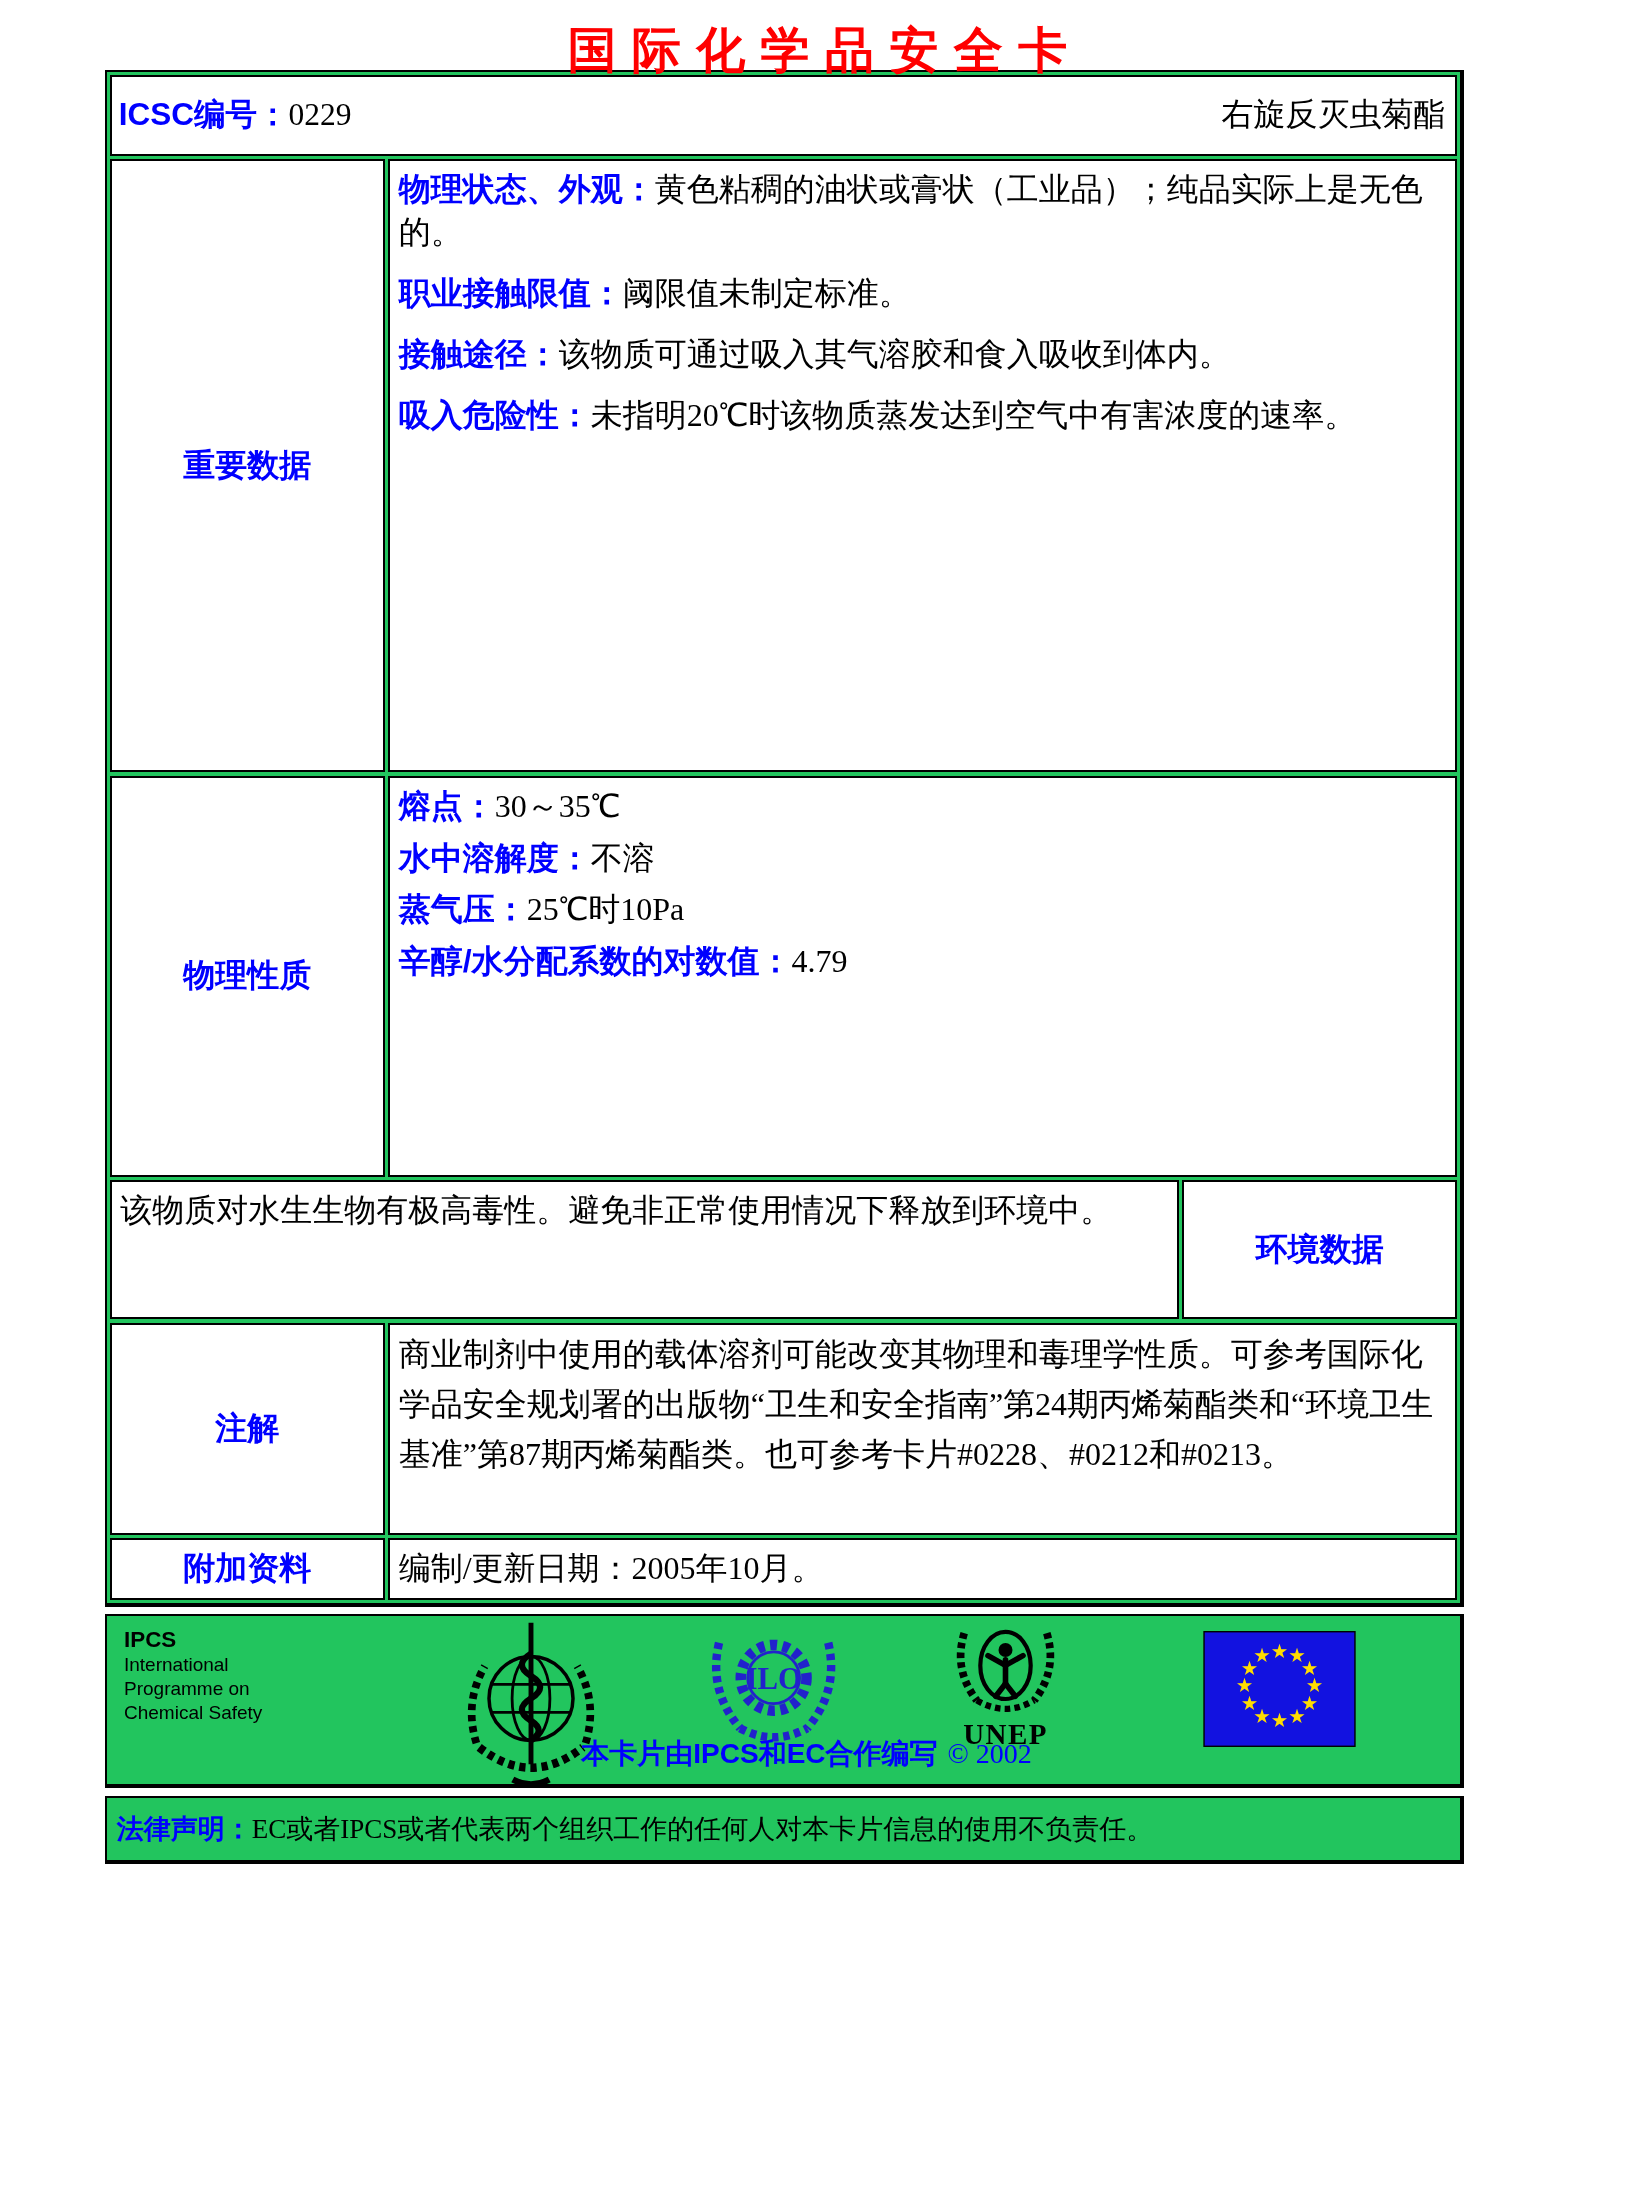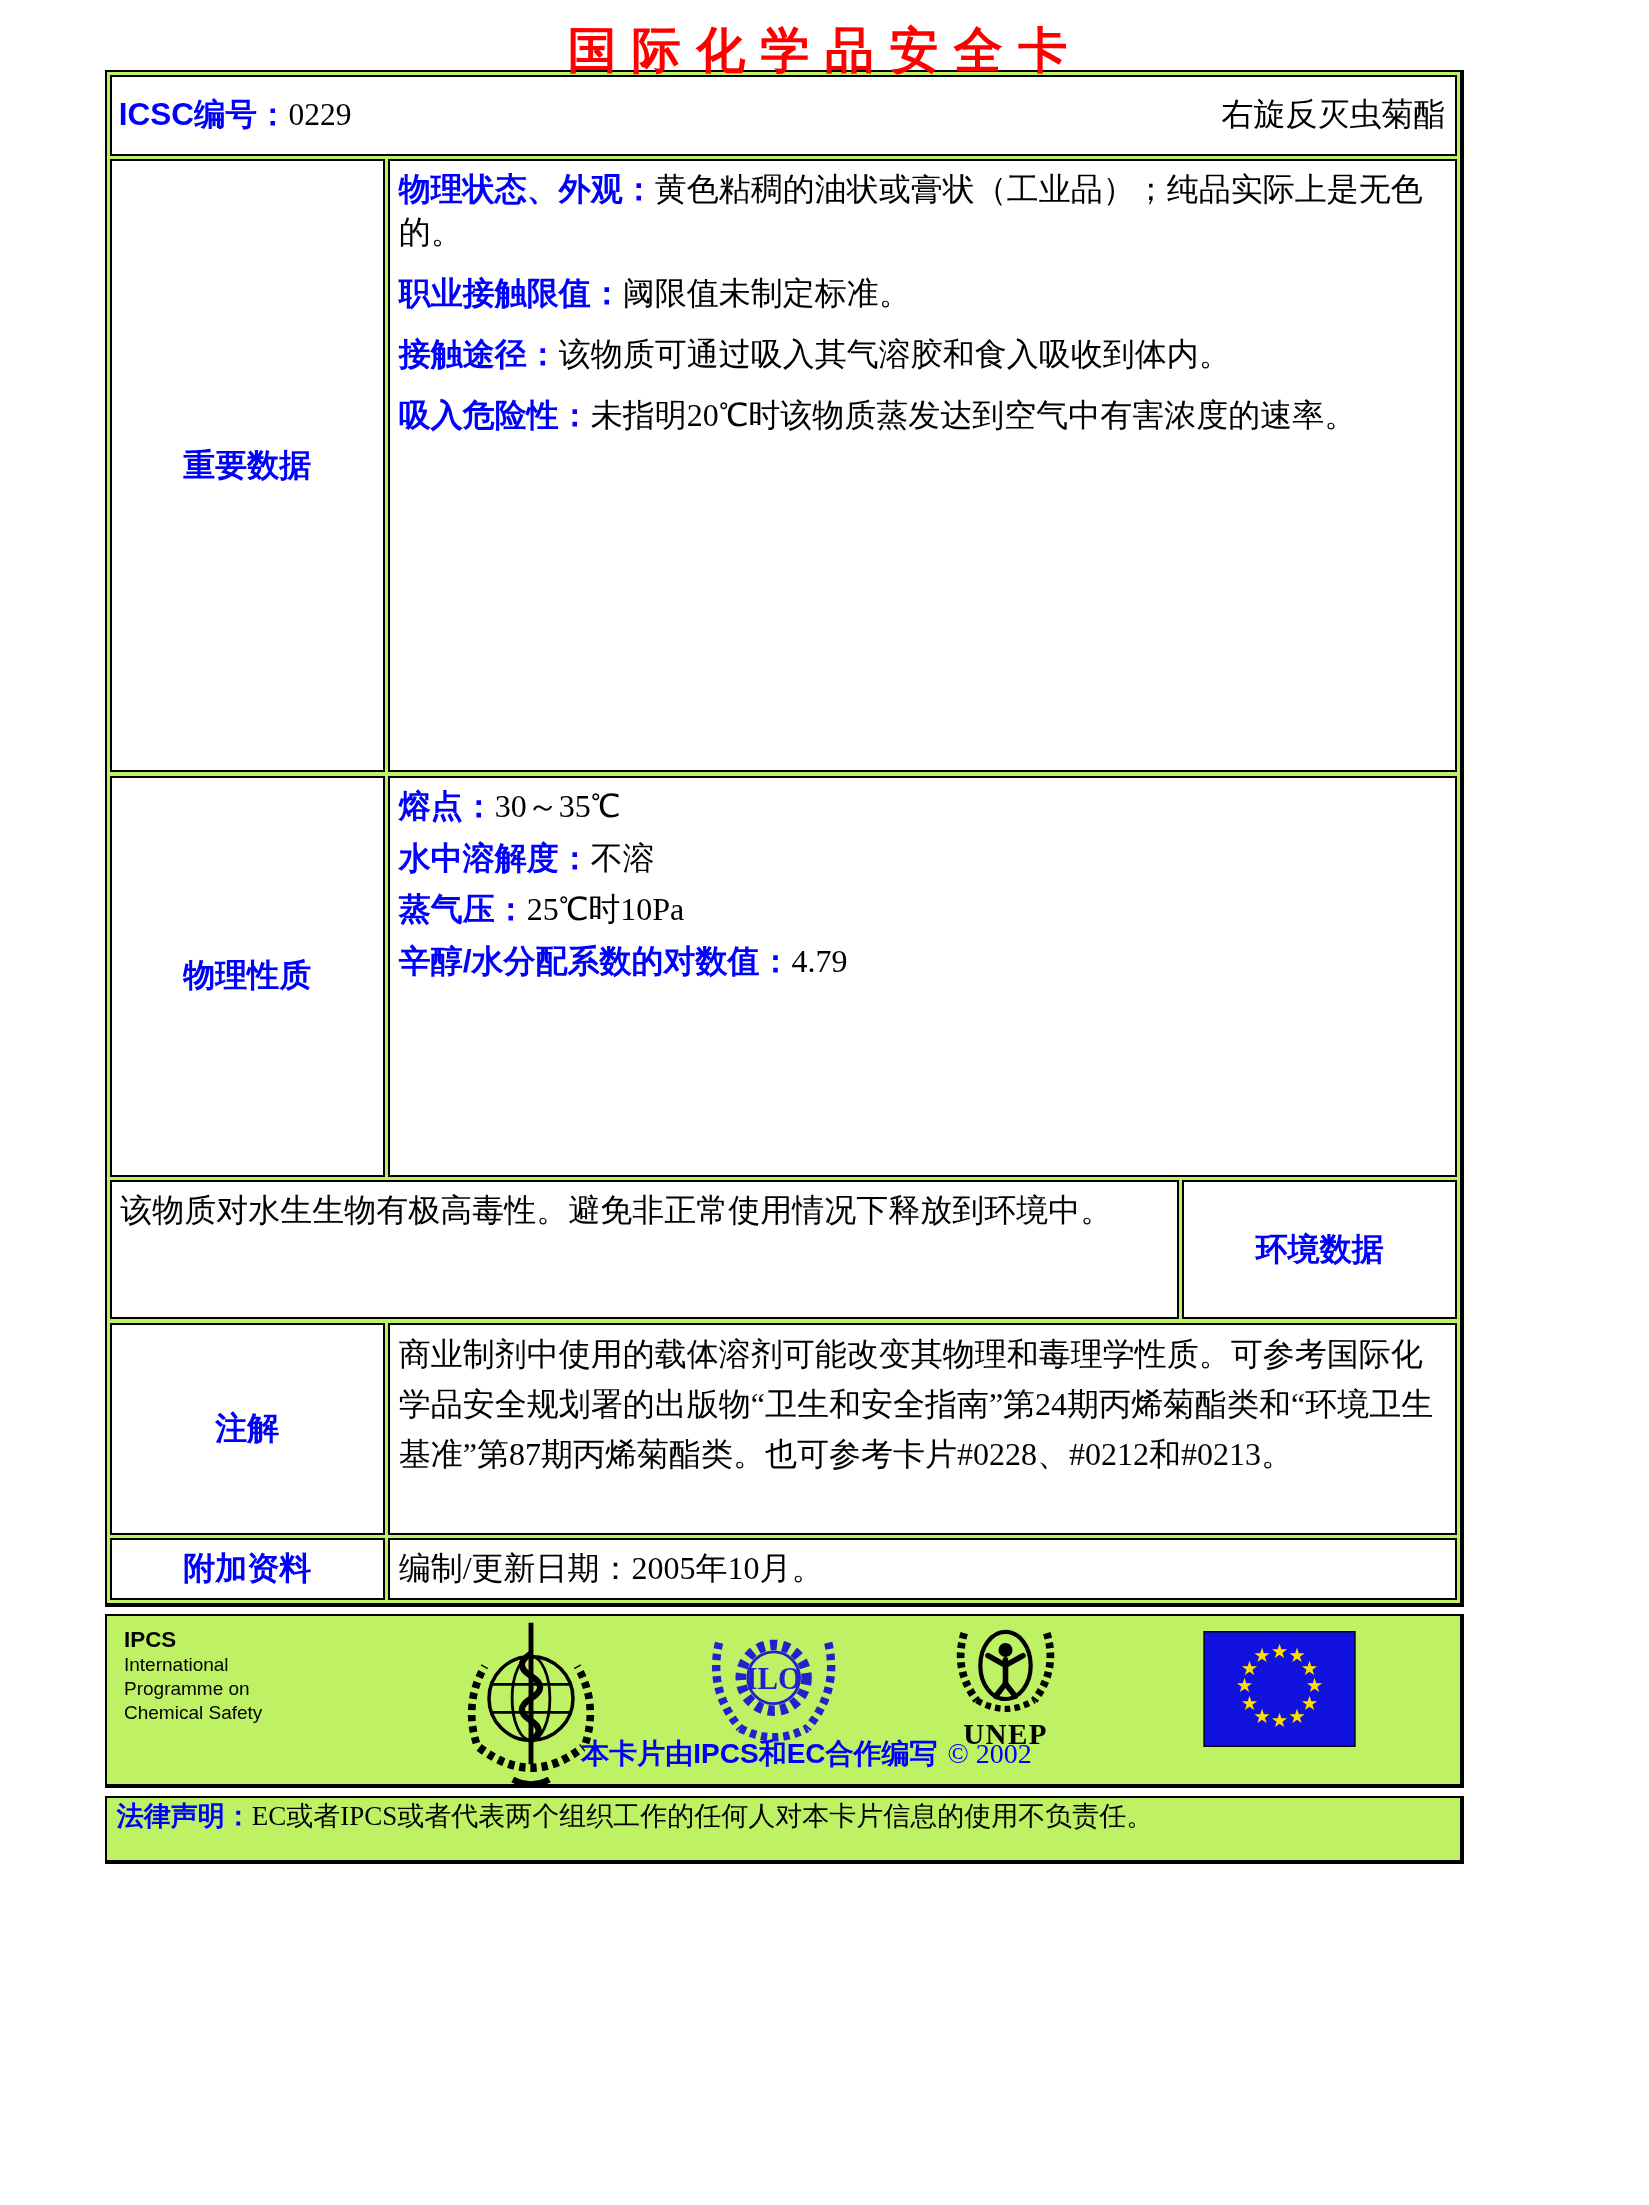--- a/index.html
+++ b/index.html
@@ -11,21 +11,21 @@
   .page-title {
     padding-top:18px; height:70px;
     text-align:center; color:#ff0000; font-weight:bold;
     font-size:49px; letter-spacing:15.4px;
     font-family:"Liberation Serif", serif;
   }
   .card { margin-left:105px; width:1359px; }
   .outer {
     border:2.8px solid #000;
     border-right-width:4.2px; border-bottom-width:4.9px;
-    background:#bef264;
+    background:#22c55e;
   }
   .tbl { padding:2.8px; display:flex; flex-direction:column; gap:3.5px; }
   .trow { display:flex; gap:3.5px; }
   .cell { border:2.1px solid #000; background:#fff; }
   .label-cell {
     flex:0 0 275px; display:flex; align-items:center; justify-content:center;
   }
   .label-text {
     color:#0000ff; font-weight:bold; font-size:32px;
     font-family:"Liberation Sans", sans-serif;
@@ -69,21 +69,21 @@
   .credit-line {
     position:absolute; left:0; bottom:11.2px; width:100%;
     text-align:center; color:#0000ff; font-size:28px;
   }
   .credit-text {
     font-weight:bold; font-family:"Liberation Sans", sans-serif;margin-left:46px;
   }
   .credit-year { font-family:"Liberation Serif", serif; margin-left:9.8px; }
   
   .legal-box {
-    margin-top:8.4px; height:68px; display:flex; 
+    margin-top:8.4px; height:68px; display:flex; align-items:center;
     padding:0 9.8px; font-size:27px;
   }
   .legal-box .term { font-size:27px; }
 </style>
 </head>
 <body>
 
 <div class="page-title">国际化学品安全卡</div>
 
 <div class="card">

